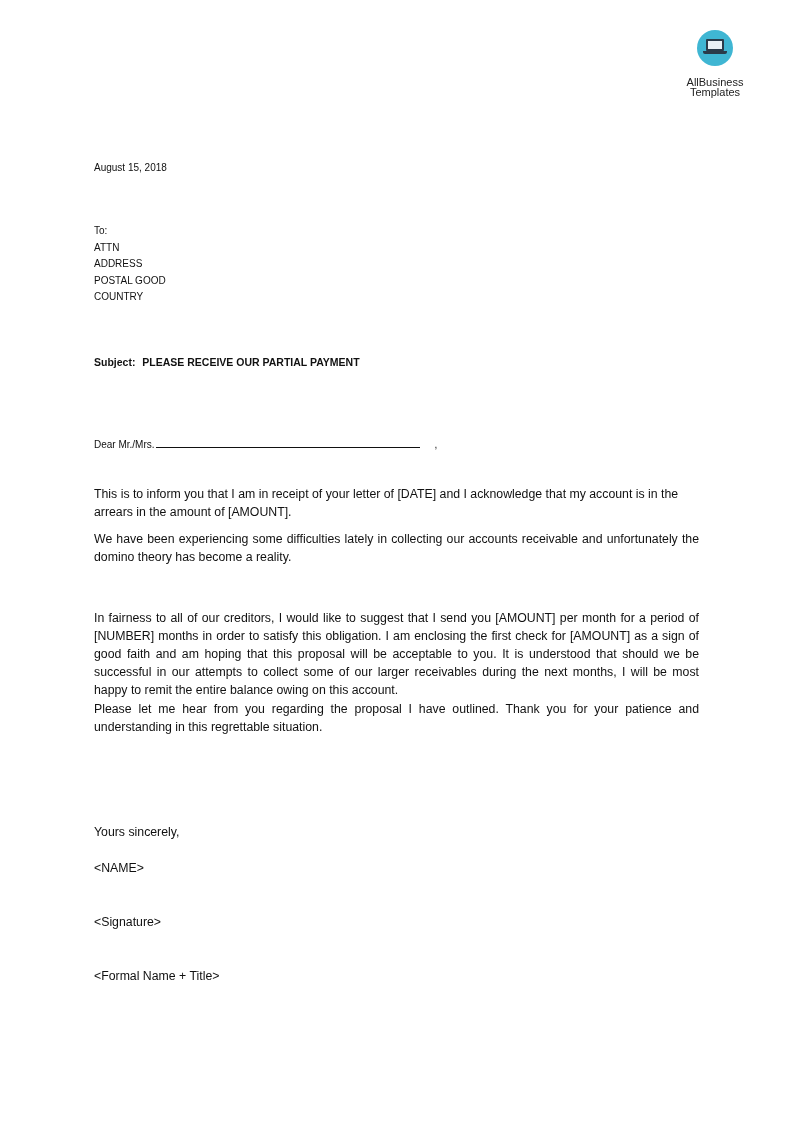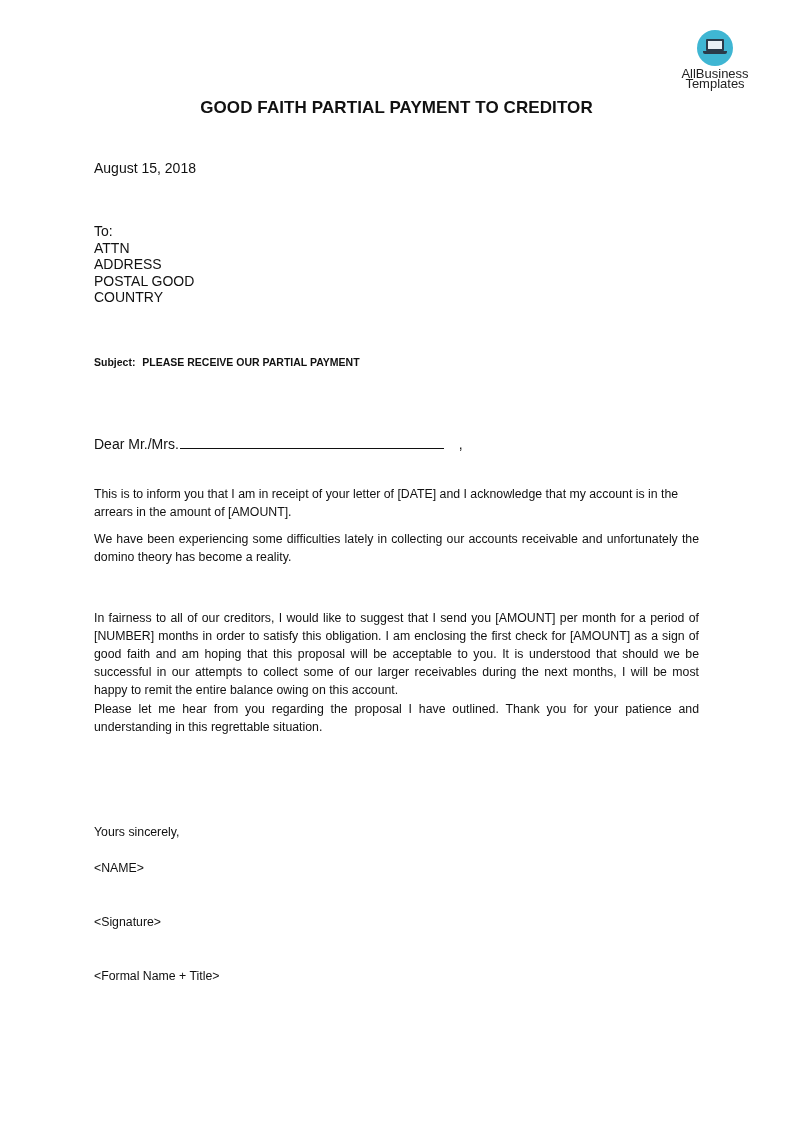--- a/index.html
+++ b/index.html
@@ -52,39 +52,39 @@
       background: #e8f1f6;
     }
     .logo-circle .base {
       position: absolute;
       left: 6px; top: 21px;
       width: 24px; height: 3px;
       background: #2a3b4a;
       border-radius: 0 0 2px 2px;
     }
     .logo-text {
-      font-size: 13px;
+      font-size: 11px;
       line-height: 10px;
       color: #222;
-      margin-top: 3px;
+      margin-top: 11px;
     }
     .title {
       position: absolute;
       left: 0; right: 0;
       top: 98px;
       text-align: center;
       font-size: 17px;
       font-weight: bold;
       color: #111;
       letter-spacing: 0.1px;
     }
     .text {
       position: absolute;
       left: 94px;
-      font-size: 14px;
+      font-size: 10px;
       line-height: 16.5px;
       color: #111;
     }
     .date { top: 160px; }
     .address { top: 223px; }
     .address div { height: 16.5px; }
     .subject { top: 354px; font-size: 10.5px; }
     .subject .label { font-weight: bold; }
     .subject .value { font-weight: bold; margin-left: 4px; }
     .salutation { top: 436px; }
@@ -132,21 +132,20 @@
     <div class="logo-circle">
       <div class="screen"></div>
       <div class="base"></div>
     </div>
     <div class="logo-text">
       <div>AllBusiness</div>
       <div>Templates</div>
     </div>
   </div>
 
-  <div class="title">GOOD FAITH PARTIAL PAYMENT TO CREDITOR</div>
 
   <div class="text date">August 15, 2018</div>
 
   <div class="text address">
     <div>To:</div>
     <div>ATTN</div>
     <div>ADDRESS</div>
     <div>POSTAL GOOD</div>
     <div>COUNTRY</div>
   </div>

